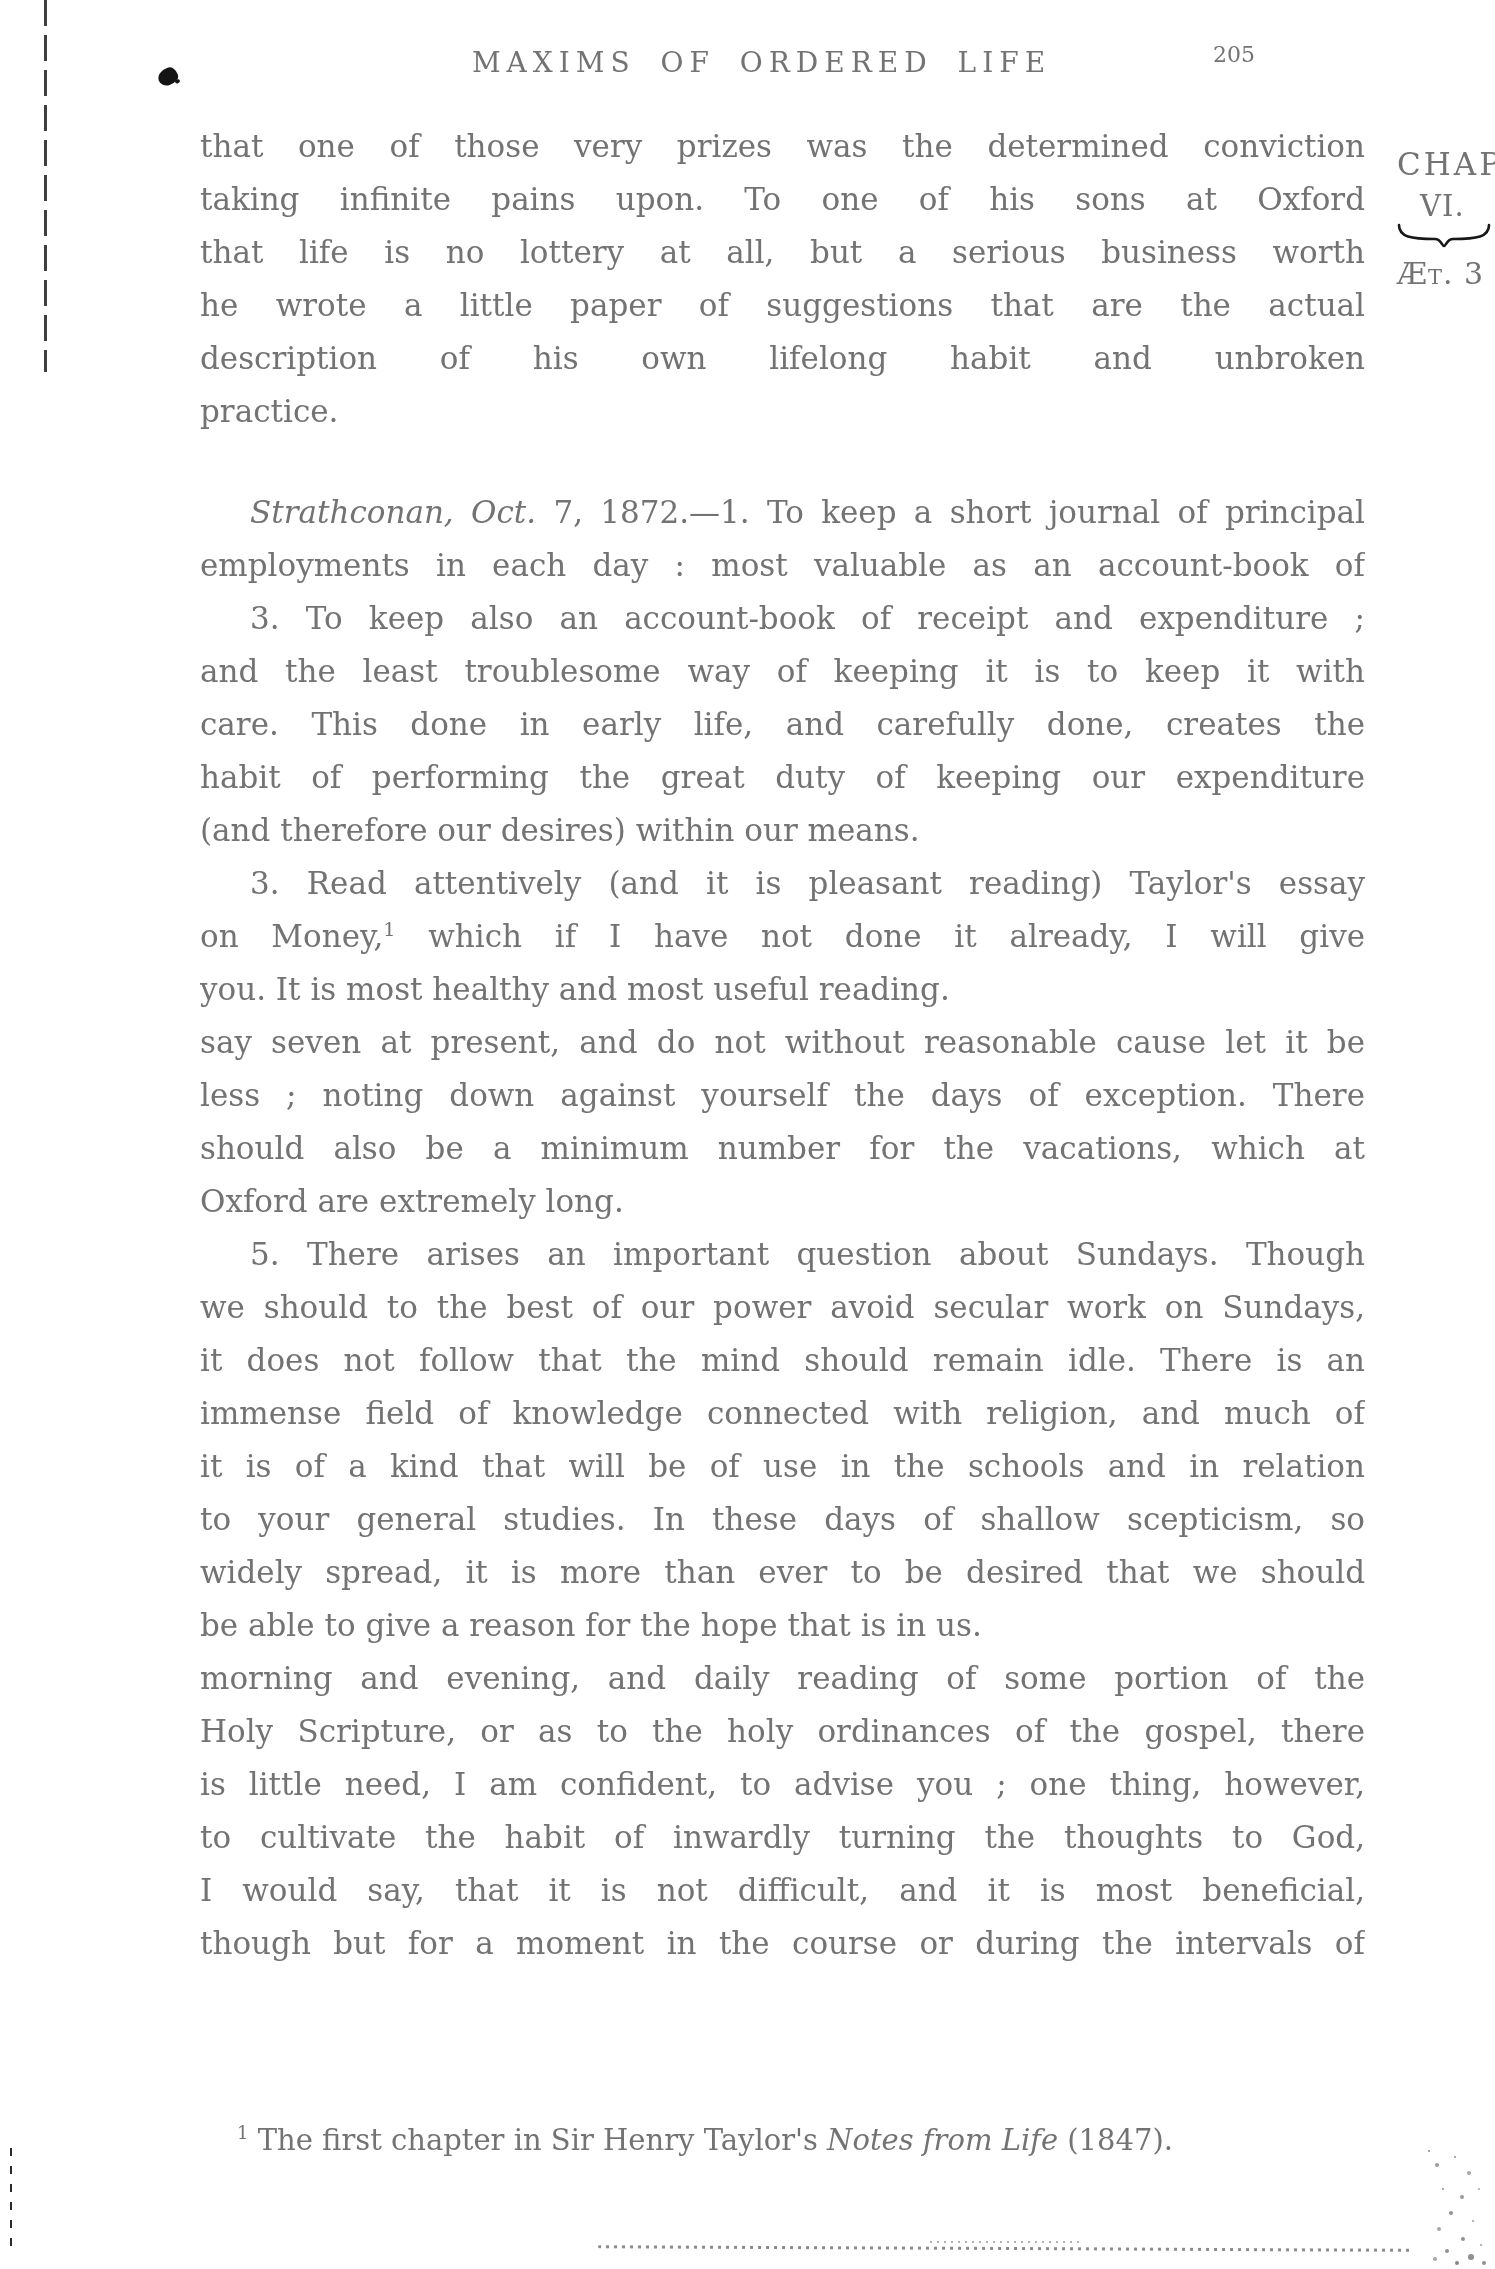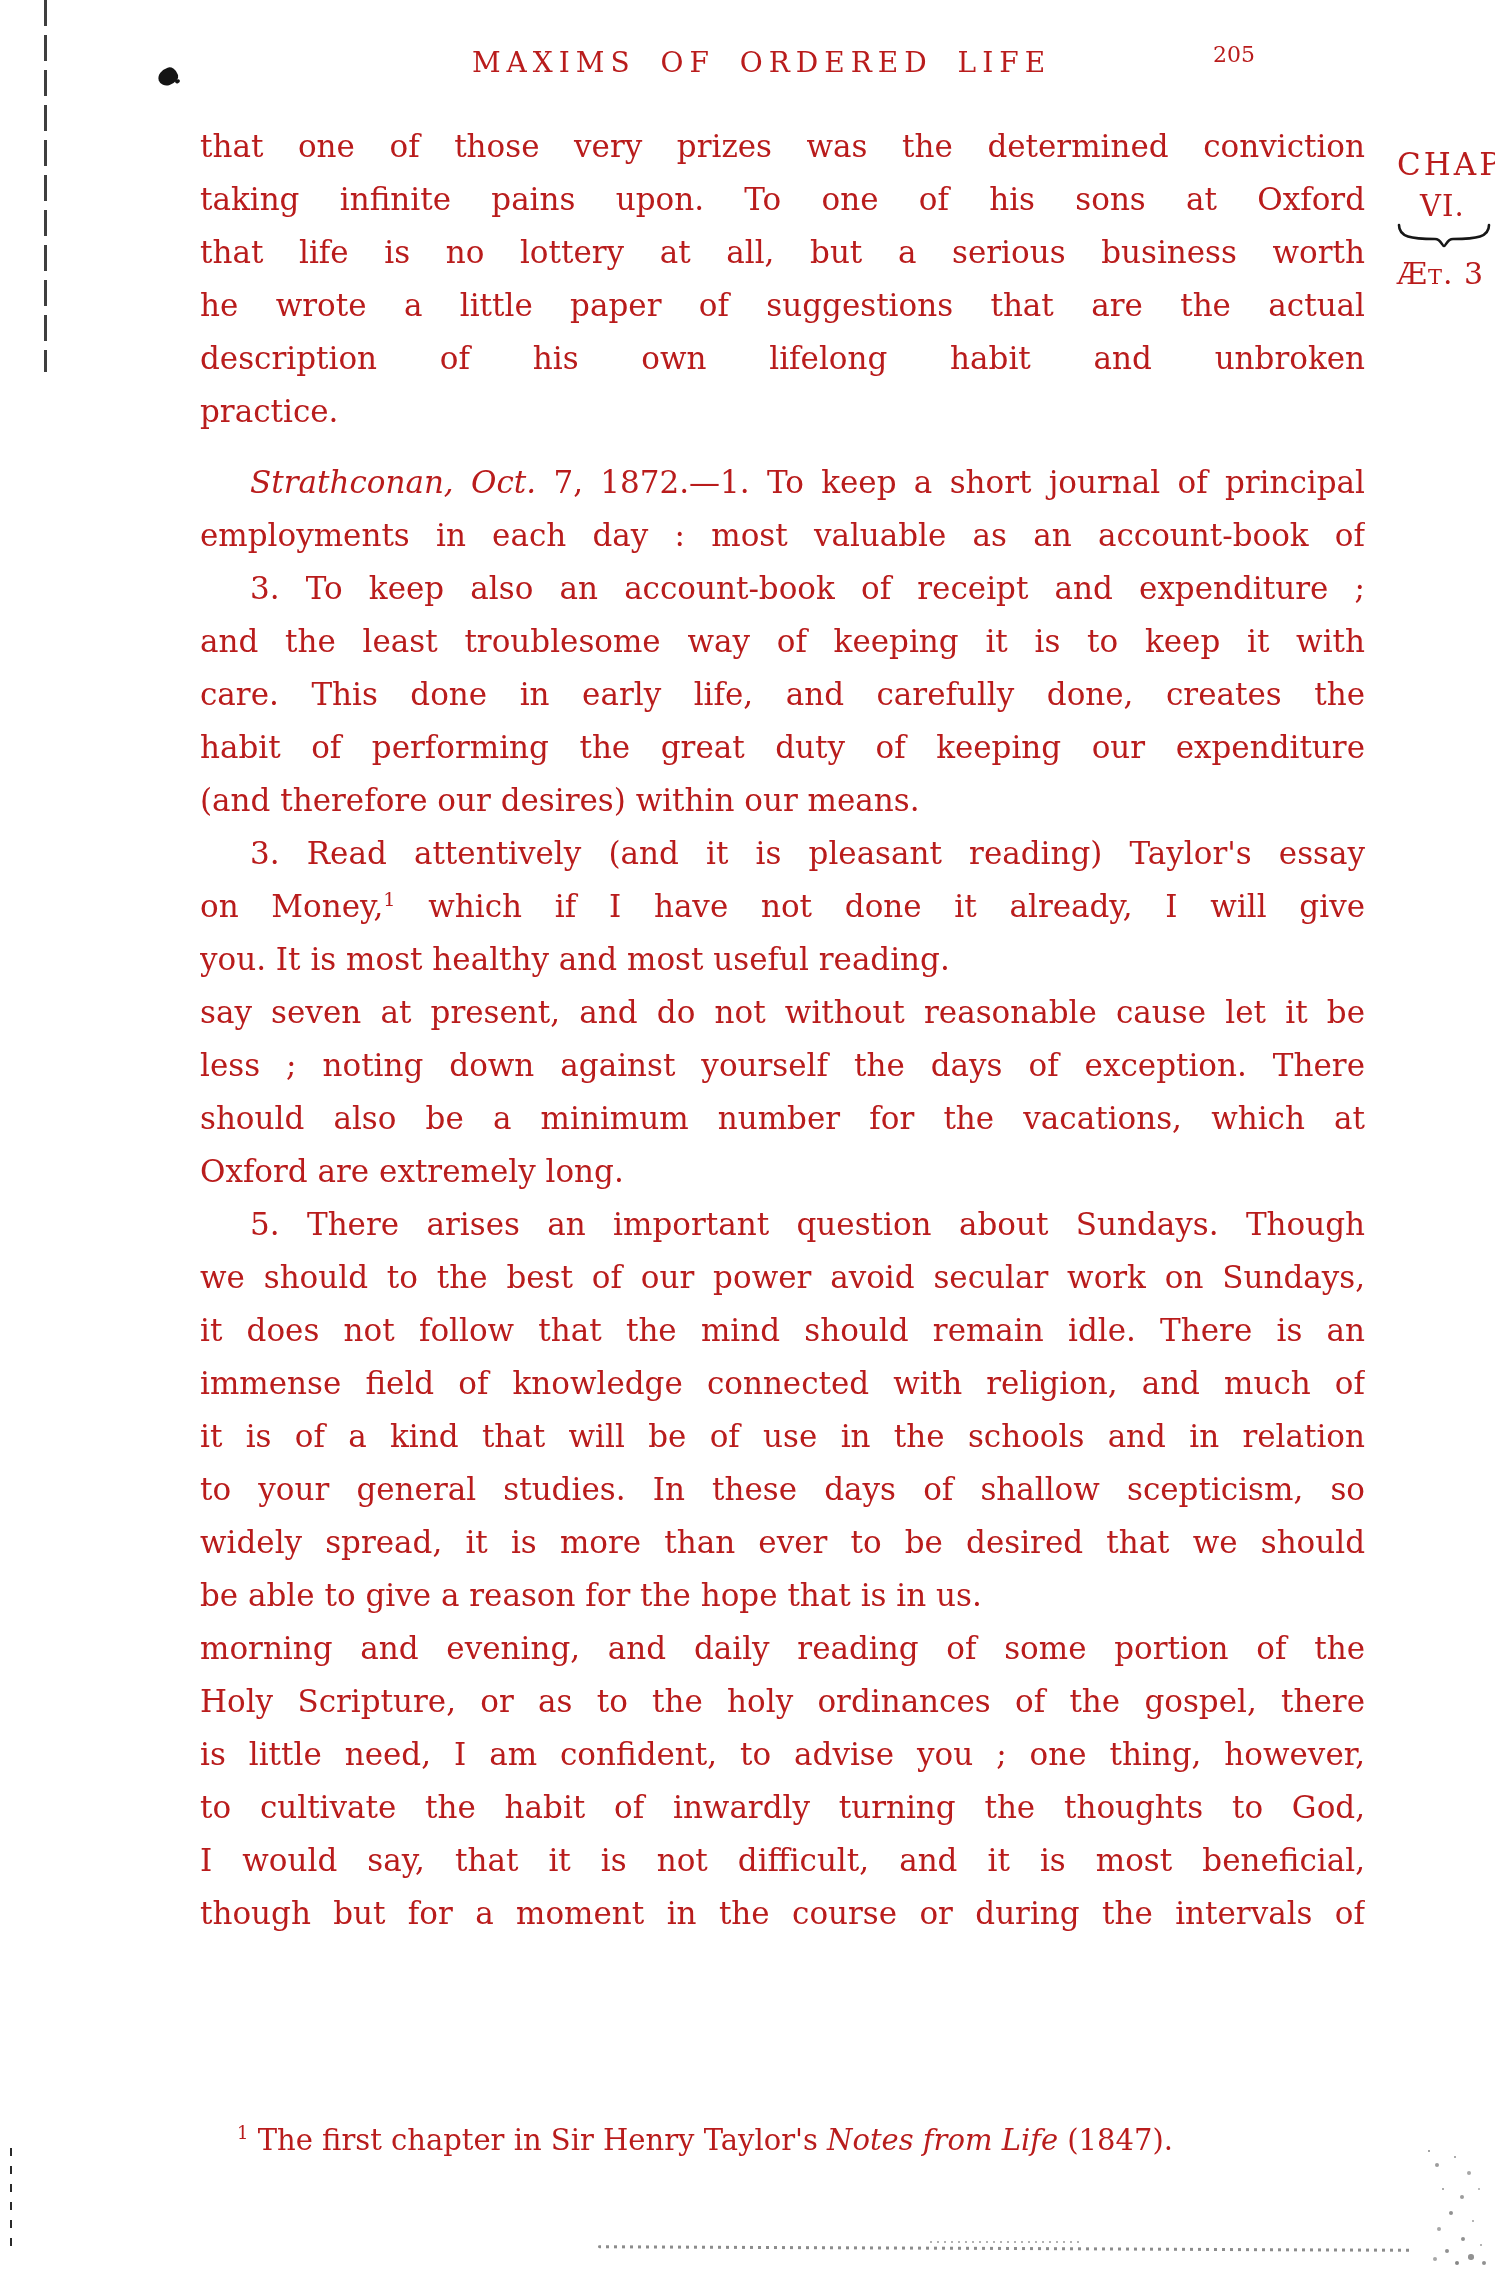--- a/index.html
+++ b/index.html
@@ -2,21 +2,21 @@
 <html><head>
 <meta charset="utf-8">
 <style>
   html, body { margin: 0; padding: 0; background: #ffffff; }
   .page {
     position: relative;
     width: 1495px;
     height: 2269px;
     background: #ffffff;
     overflow: hidden;
-    color: #b91c1c;
+    color: #737373;
     font-family: "DejaVu Serif", "Liberation Serif", serif;
   }
   .running-title {
     position: absolute;
     left: 203px; top: 46px; width: 1117px;
     text-align: center;
     font-size: 28px;
     letter-spacing: 6px;
     word-spacing: 10px;
     white-space: nowrap;
@@ -56,21 +56,21 @@
   }
   .line {
     height: 53px;
     overflow: hidden;
     text-align: justify;
     text-align-last: justify;
     -moz-text-align-last: justify;
   }
   .line.last { text-align-last: left; -moz-text-align-last: left; }
   .line.indent { text-indent: 50px; }
-  .para.gap { margin-top: 18px; }
+  .para.gap { margin-top: 48px; }
   .it { font-style: italic; }
   .sup { font-size: 0.62em; vertical-align: super; line-height: 0; }
   .footnote {
     position: absolute;
     left: 237px; top: 2120px;
     font-size: 29px;
     line-height: 40px;
     white-space: nowrap;
   }
   

